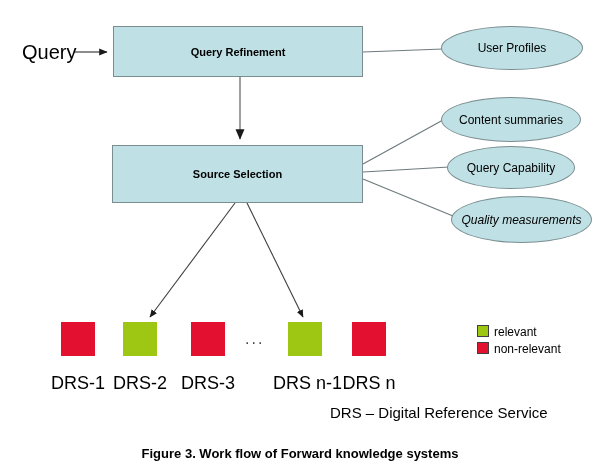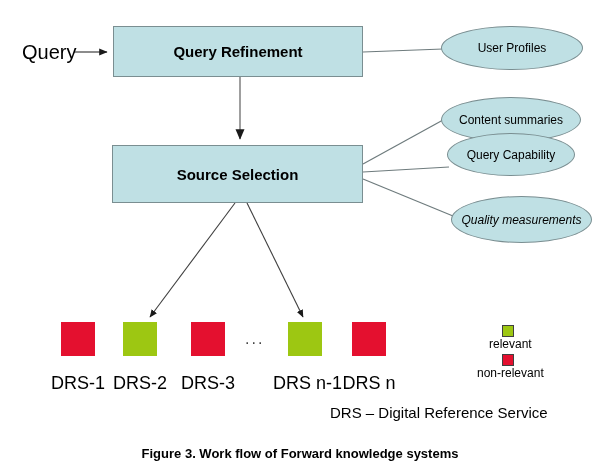--- a/index.html
+++ b/index.html
@@ -18,21 +18,21 @@
     pointer-events: none;
   }
   .proc-box {
     position: absolute;
     background: #bfe0e4;
     border: 1px solid #7a8e91;
     display: flex;
     align-items: center;
     justify-content: center;
     font-weight: bold;
-    font-size: 15px;
+    font-size: 11px;
     box-sizing: border-box;
   }
   .ellipse {
     position: absolute;
     background: #bfe0e4;
     border: 1px solid #7a8e91;
     border-radius: 50%;
     display: flex;
     align-items: center;
     justify-content: center;
@@ -66,23 +66,21 @@
     font-size: 16px;
     letter-spacing: 2px;
     color: #444;
   }
   .legend {
     position: absolute;
     left: 477px; top: 325px;
   }
   .legend-row {
     display: flex;
-    align-items: center;
     margin-bottom: 3px;
-    flex-direction: column;
   }
   .legend-swatch {
     width: 12px; height: 12px;
     border: 1px solid #404040;
     margin-right: 5px;
     box-sizing: border-box;
     flex: 0 0 auto;
   }
   .legend-text { font-size: 12px; }
   .abbrev {
@@ -132,21 +130,21 @@
   </div>
 
   <div class="ellipse" style="left:441px; top:26px; width:142px; height:44px;">
     <span>User Profiles</span>
   </div>
 
   <div class="ellipse" style="left:441px; top:97px; width:140px; height:45px;">
     <span>Content summaries</span>
   </div>
 
-  <div class="ellipse" style="left:447px; top:133px; width:128px; height:43px;">
+  <div class="ellipse" style="left:447px; top:146px; width:128px; height:43px;">
     <span>Query Capability</span>
   </div>
 
   <div class="ellipse" style="left:451px; top:196px; width:141px; height:47px;font-style:italic;">
     <span>Quality measurements</span>
   </div>
 
   <div class="drs-node" style="left:46px; top:322px;">
     <div class="drs-square" style="background-color: rgb(228, 16, 47); border-color: rgb(181, 13, 38);"></div>
     <div class="drs-label">DRS-1</div>

